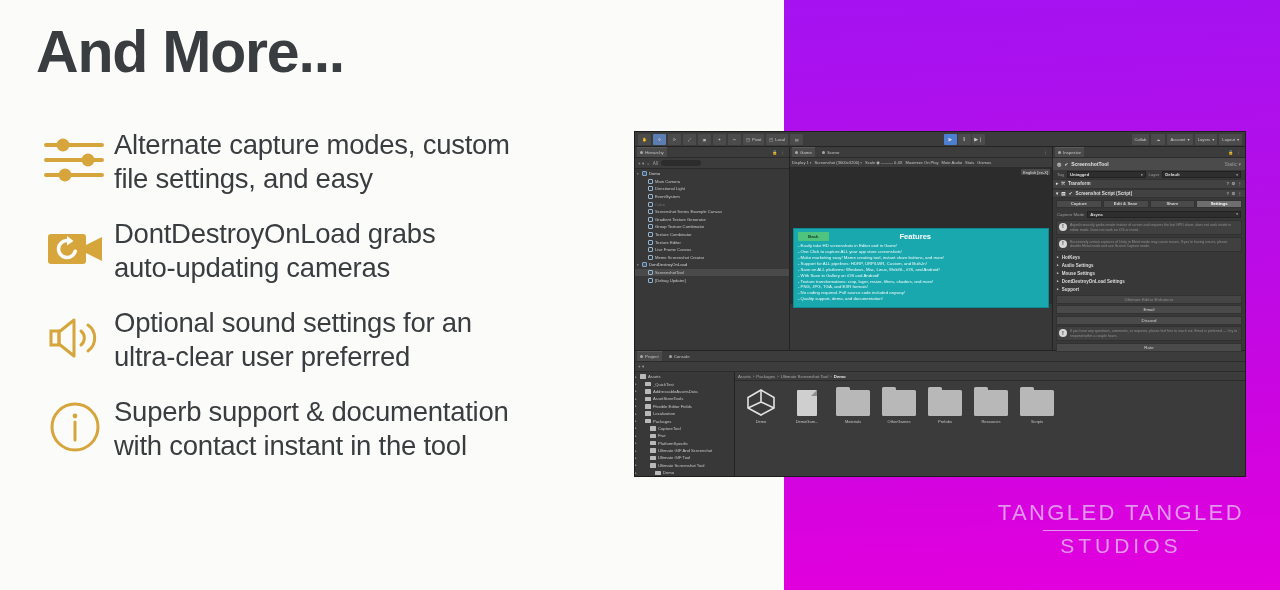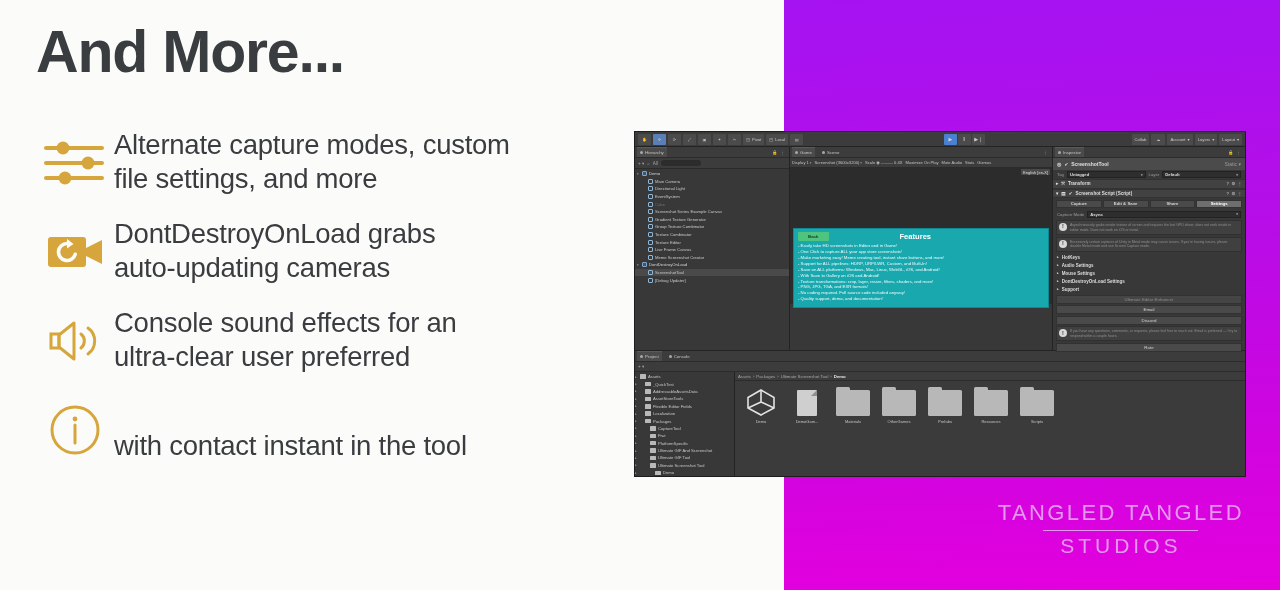--- a/index.html
+++ b/index.html
@@ -23,21 +23,21 @@
 
   
   #page-title {
     position: absolute; left: 36px; top: 22px;
     font-size: 59px; font-weight: bold; letter-spacing: -1.2px;
     color: #3a3d40; line-height: 1.05;
   }
 
   
   #bullets { position: absolute; left: 36px; top: 124px; width: 620px; }
-  .bullet { display: flex; align-items: flex-end; margin-bottom: 18px; }
+  .bullet { display: flex; align-items: center; margin-bottom: 18px; }
   .bullet-icon {
     width: 78px; min-width: 78px; height: 64px;
     display: flex; align-items: center; justify-content: center;
   }
   .bullet-text {
     font-size: 27.5px; color: #3a3d40; line-height: 1.22;
     letter-spacing: -0.25px; padding-top: 4px;
   }
   .gold { fill: #d6a63c; }
   .gold-s { stroke: #d6a63c; }
@@ -258,21 +258,21 @@
           <line x1="2" y1="8" x2="58" y2="8" class="gold-s" stroke-width="4" stroke-linecap="round"></line>
           <circle cx="19" cy="8" r="6.5" class="gold"></circle>
           <line x1="2" y1="23" x2="58" y2="23" class="gold-s" stroke-width="4" stroke-linecap="round"></line>
           <circle cx="44" cy="23" r="6.5" class="gold"></circle>
           <line x1="2" y1="38" x2="58" y2="38" class="gold-s" stroke-width="4" stroke-linecap="round"></line>
           <circle cx="21" cy="38" r="6.5" class="gold"></circle>
         </svg>
       </div>
       <div class="bullet-text">
         <span>Alternate capture modes, custom</span><br>
-        <span>file settings, and more</span>
+        <span>file settings, and easy</span>
       </div>
     </div>
 
     <div class="bullet">
       <div class="bullet-icon">
         <svg width="58" height="44" viewBox="0 0 58 44">
           <rect x="2" y="7" width="38" height="30" rx="3" class="gold"></rect>
           <path d="M40 18 L56 10 L56 34 L40 26 Z" class="gold"></path>
           <path d="M21 13.5 a8.5 8.5 0 1 0 8.2 10.8" fill="none" stroke="#fbfbfa" stroke-width="3.6" stroke-linecap="round"></path>
           <path d="M21 9 L21 18.5 L27.5 14 Z" fill="#fbfbfa"></path>
@@ -287,35 +287,35 @@
     <div class="bullet">
       <div class="bullet-icon">
         <svg width="58" height="46" viewBox="0 0 58 46">
           <path d="M5 16 L5 30 L13 30 L13 16 Z" fill="none" class="gold-s" stroke-width="3"></path>
           <path d="M13 17 L28 5 L28 41 L13 29 Z" fill="none" class="gold-s" stroke-width="3" stroke-linejoin="round"></path>
           <path d="M35 16 a9 9 0 0 1 0 14" fill="none" class="gold-s" stroke-width="3" stroke-linecap="round"></path>
           <path d="M42 10 a16 16 0 0 1 0 26" fill="none" class="gold-s" stroke-width="3" stroke-linecap="round"></path>
         </svg>
       </div>
       <div class="bullet-text">
-        <span>Console sound effects for an</span><br>
+        <span>Optional sound settings for an</span><br>
         <span>ultra-clear user preferred</span>
       </div>
     </div>
 
     <div class="bullet">
       <div class="bullet-icon">
         <svg width="54" height="54" viewBox="0 0 54 54">
           <circle cx="27" cy="27" r="23" fill="none" class="gold-s" stroke-width="3"></circle>
           <circle cx="27" cy="16" r="2.4" class="gold"></circle>
           <line x1="27" y1="22" x2="27" y2="40" class="gold-s" stroke-width="3" stroke-linecap="round"></line>
         </svg>
       </div>
       <div class="bullet-text">
-        <br>
+        <span>Superb support &amp; documentation</span><br>
         <span>with contact instant in the tool</span>
       </div>
     </div>
   </div>
 
   <div id="unity">
 
     <div class="u-toolbar">
       <div class="tb-btn">✋</div>
       <div class="tb-btn on">✥</div>

